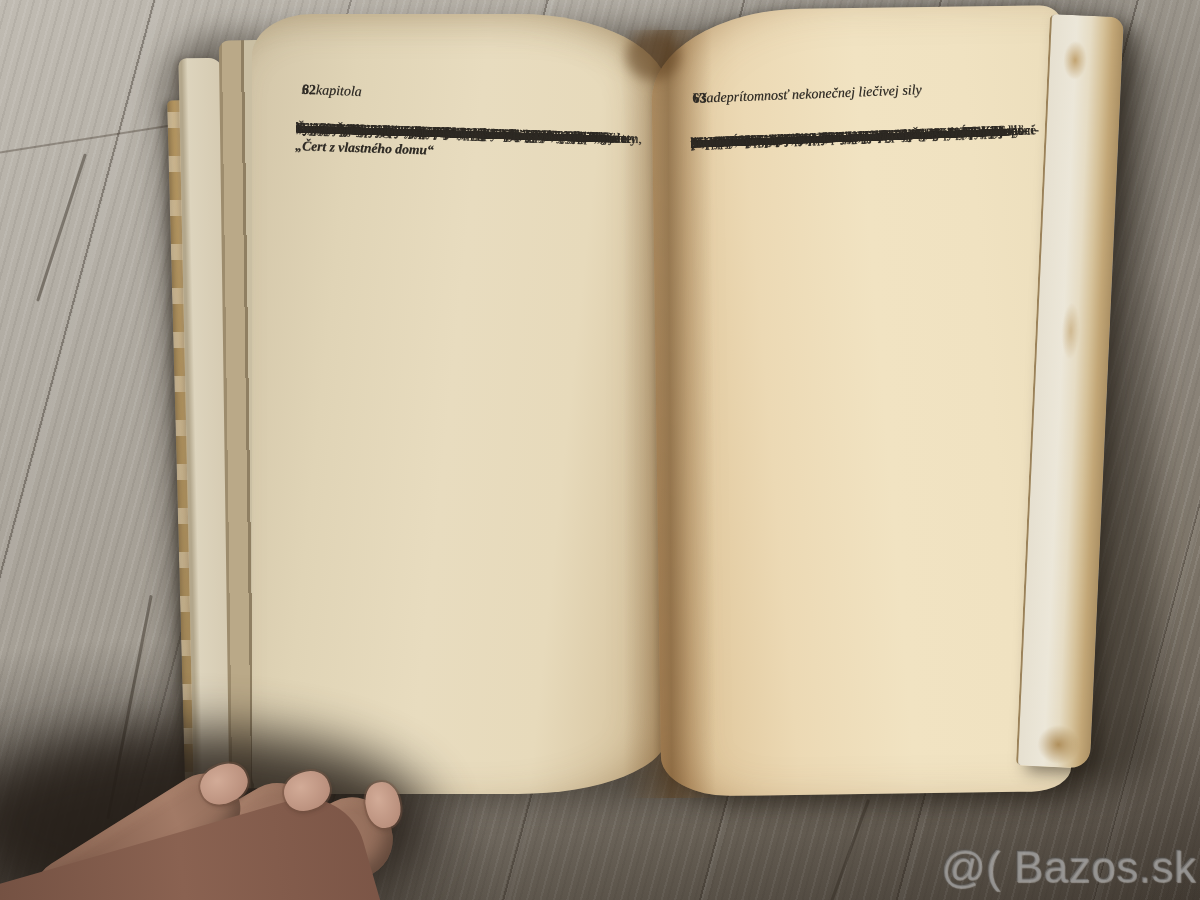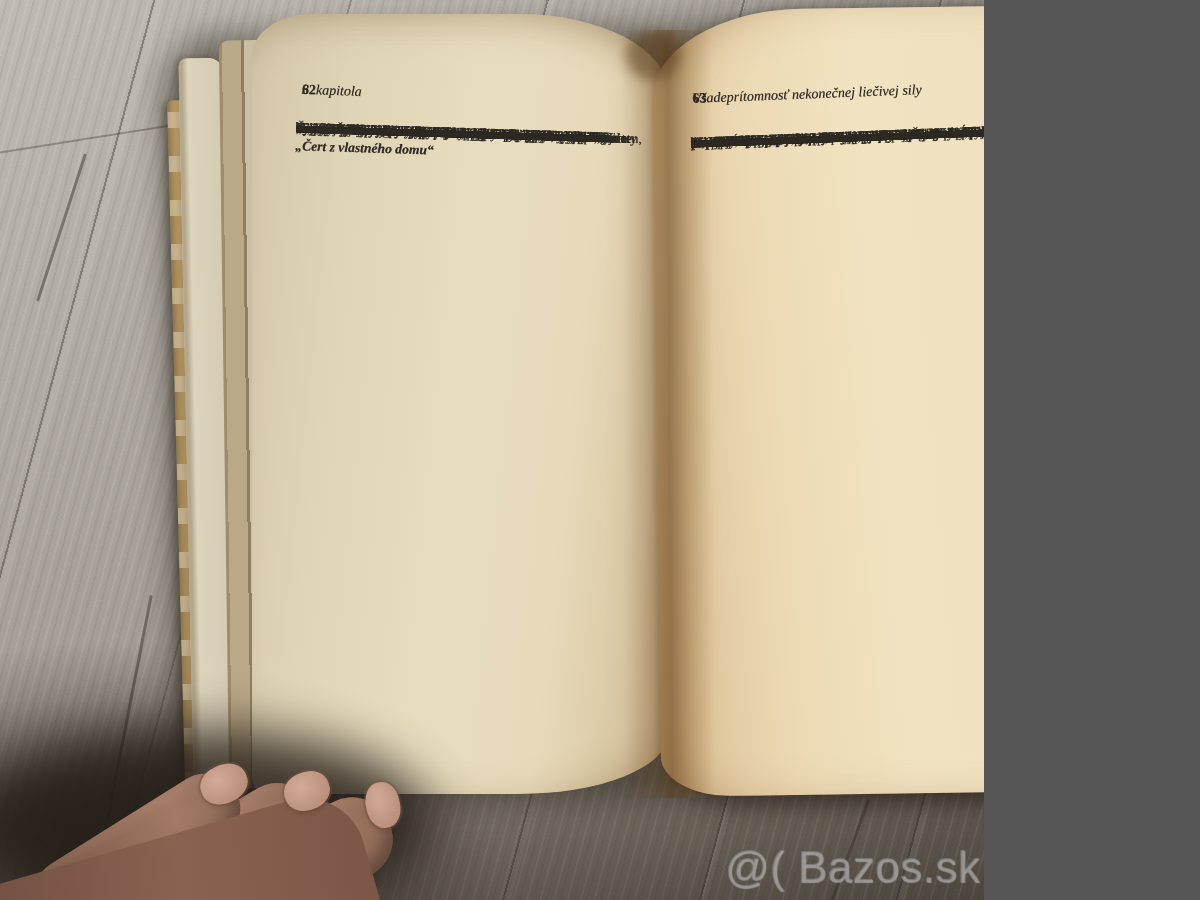--- a/index.html
+++ b/index.html
@@ -1,17 +1,17 @@
 <!DOCTYPE html>
 <html><head>
 <meta charset="utf-8">
 <style>
   html,body{margin:0;padding:0;background:#555;}
-  #stage{position:relative;width:968px;height:900px;overflow:hidden;
-         font-family:"Liberation Serif", serif;padding-left:16px;}
+  #stage{position:relative;width:1200px;height:900px;overflow:hidden;
+         font-family:"Liberation Serif", serif;}
   #stage *{position:absolute;box-sizing:border-box;}
 
   
   .floor{left:0;top:0;width:1200px;height:900px;
     background-image:
       repeating-linear-gradient(105deg, rgba(255,255,255,.09) 0 2px, rgba(0,0,0,0) 2px 6px, rgba(50,44,38,.07) 6px 8px, rgba(0,0,0,0) 8px 13px),
       repeating-linear-gradient(105deg, rgba(0,0,0,0) 0 148px, rgba(60,52,44,.38) 148px 150px, rgba(255,255,255,.07) 150px 156px, rgba(0,0,0,0) 156px 190px),
       linear-gradient(150deg,#c0bbb2 0%,#b2ada4 22%,#a39d93 45%,#918a80 62%,#7d7569 78%,#665e54 92%,#544c43 100%);}
   .seam{background:rgba(62,53,44,.5);width:2.5px;border-radius:2px;}
   .seam-a{left:60px;top:150px;height:155px;transform:rotate(18deg);}

